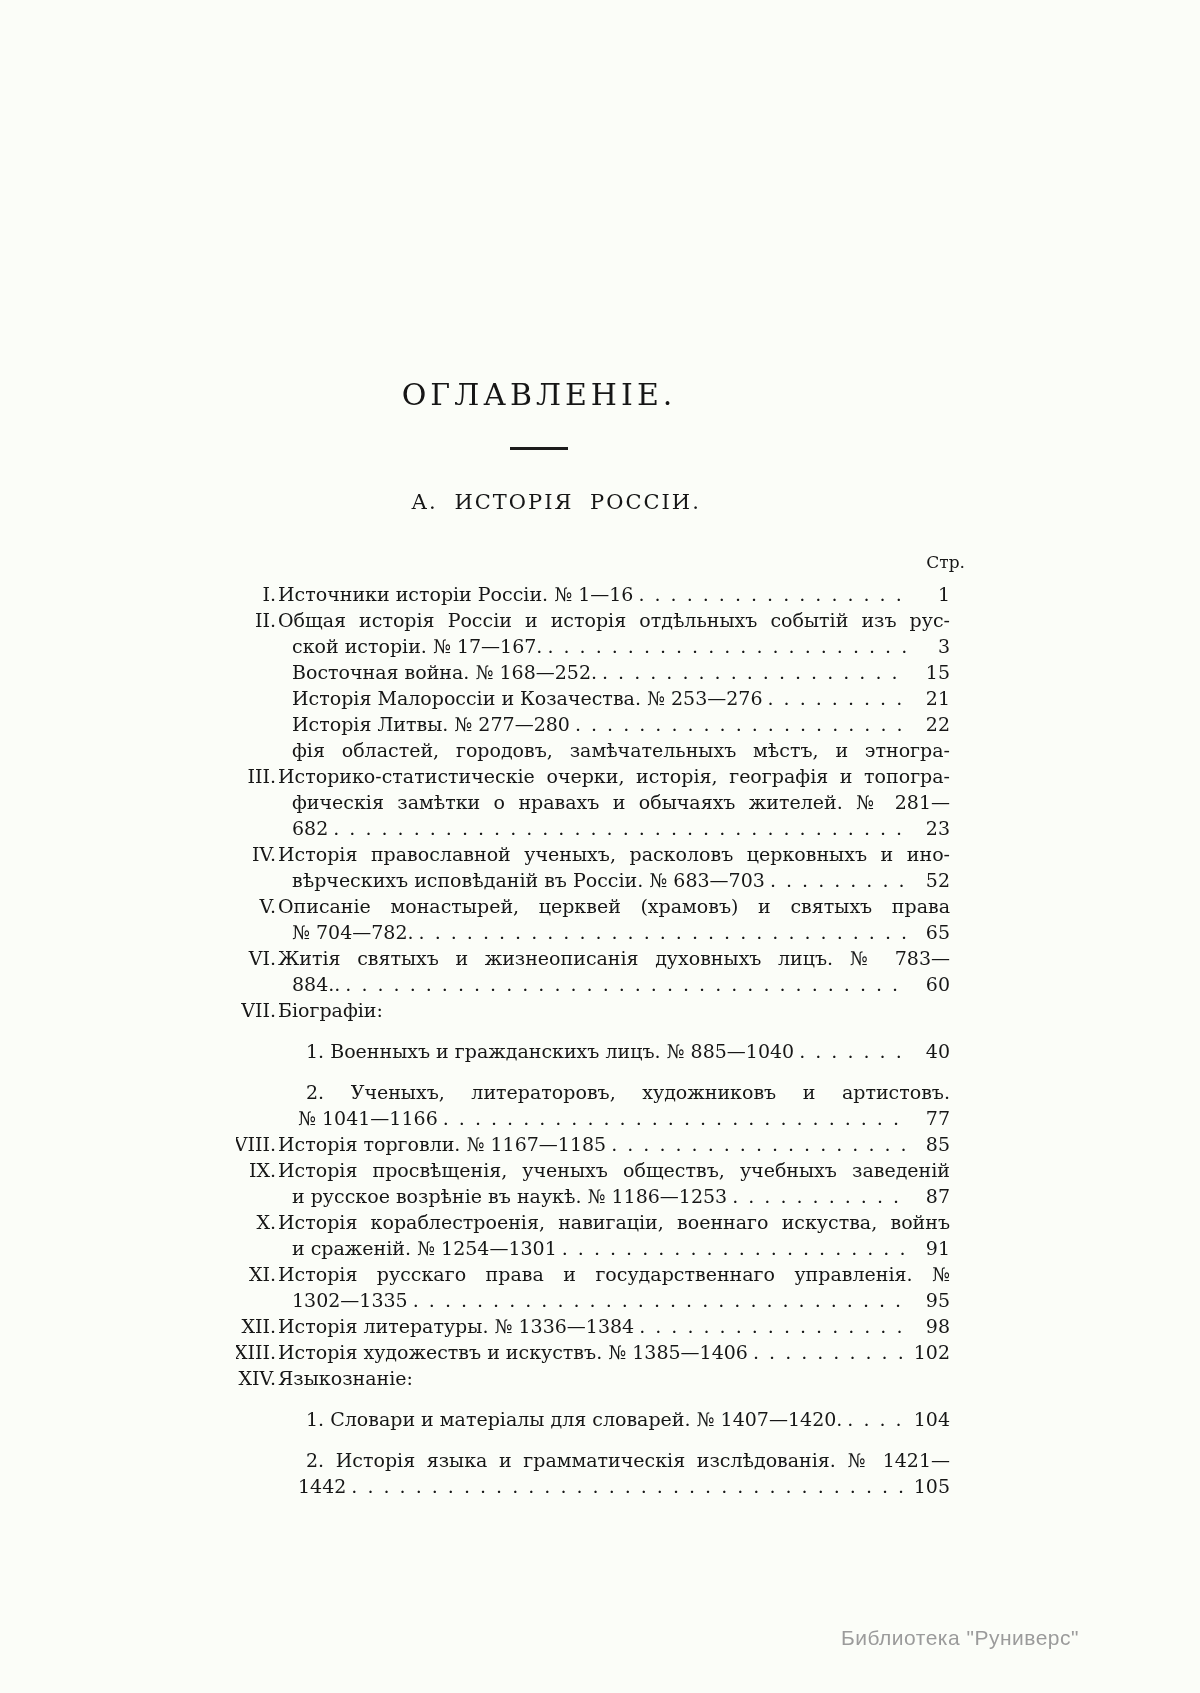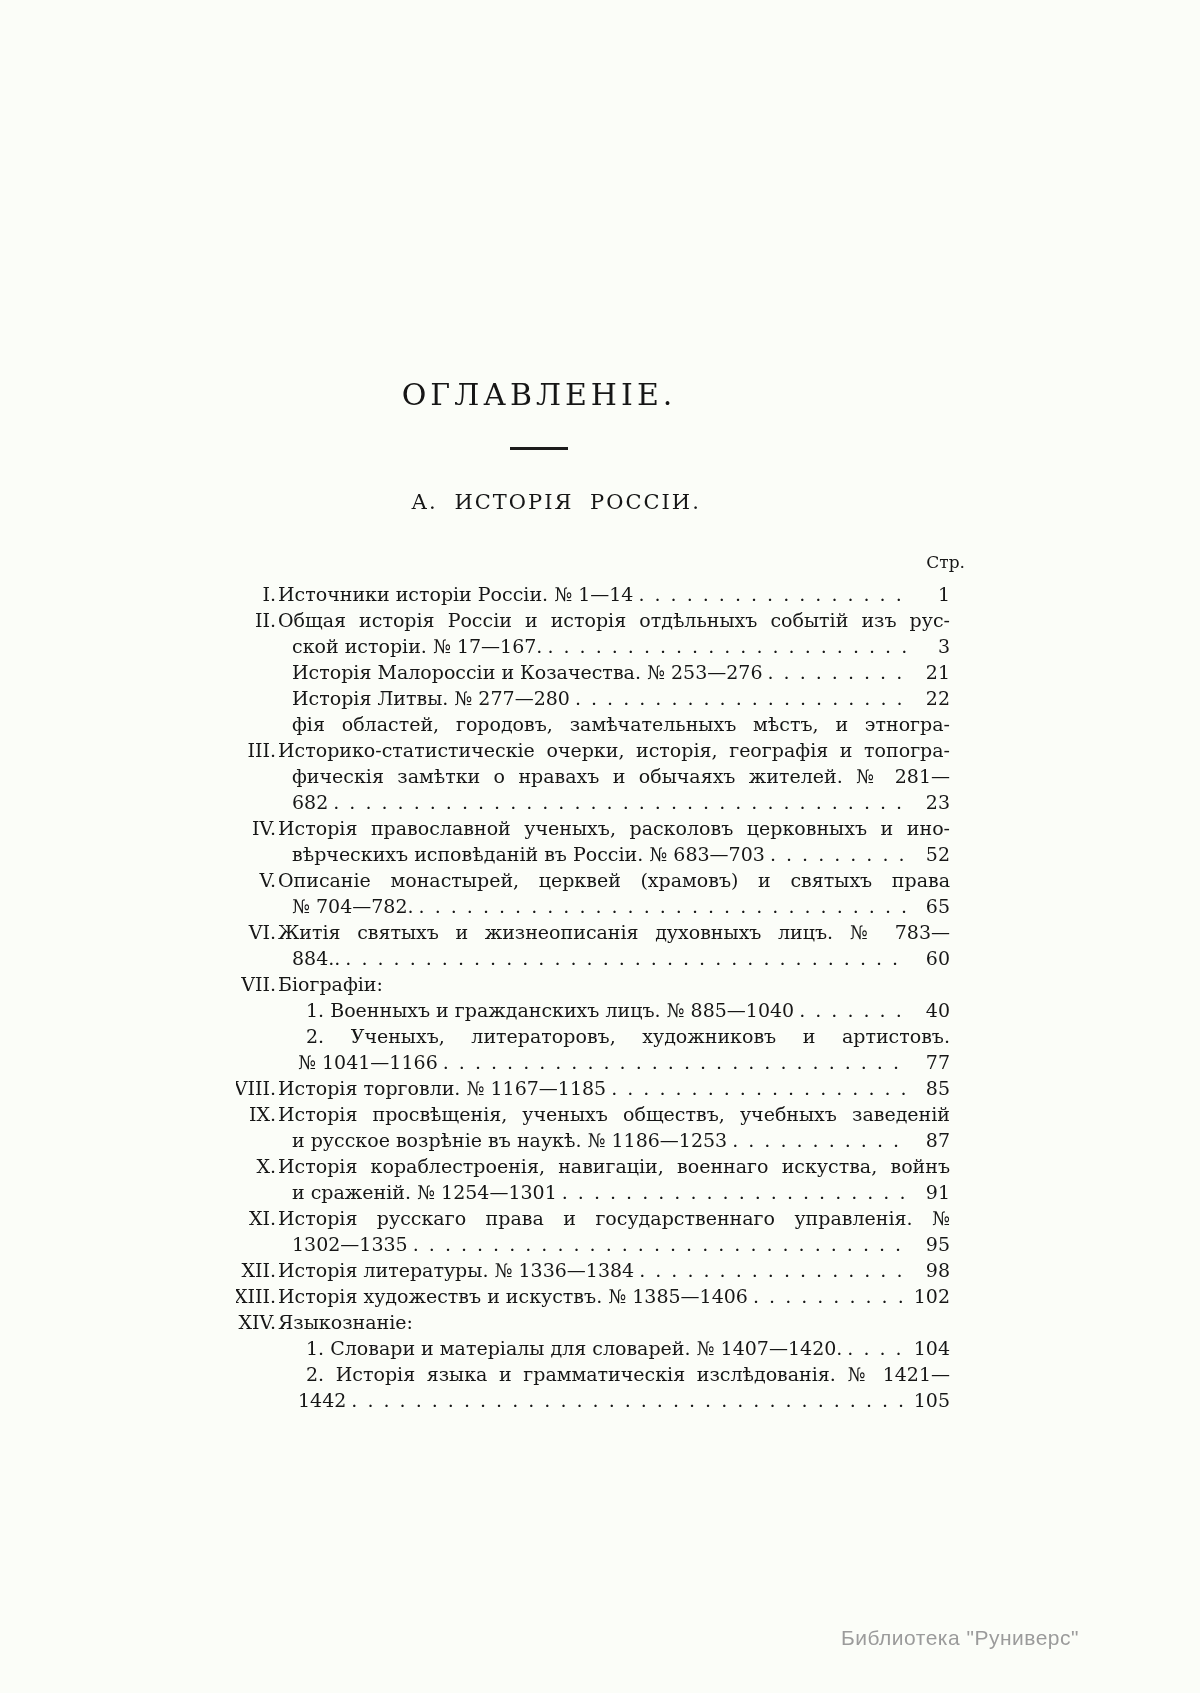--- a/index.html
+++ b/index.html
@@ -29,21 +29,21 @@
   .str{
     position:absolute;top:552px;left:0;width:957px;
     text-align:right;font-size:17px;padding-left:8px;
   }
   .toc{
     position:absolute;top:581px;left:236px;right:250px;
     font-size:19px;line-height:26px;
   }
   .row{position:relative;display:flex;align-items:baseline;padding-left:42px;overflow:hidden;}
   .row.ind1{padding-left:56px;}
-  .row.ind2{padding-left:70px;}
+  .row.ind2{padding-left:70px;margin-top:15px;}
   .row.ind3{padding-left:62px;}
   .roman{position:absolute;left:-6px;top:0;width:46px;text-align:right;padding-right:2px;}
   .txt{flex:0 1 auto;white-space:nowrap;}
   .row.just .txt{flex:1 1 auto;white-space:normal;text-align:justify;text-align-last:justify;}
   .leader{flex:1 1 0;min-width:0;overflow:hidden;white-space:nowrap;margin-left:5px;}
   .leader::before{
     content:". . . . . . . . . . . . . . . . . . . . . . . . . . . . . . . . . . . . . . . . . . . . . . . . . . . . . . . . . . . . . . . . . . . . . . . . . . . .";
     letter-spacing:2px;
   }
   .pg{flex:none;min-width:44px;text-align:right;}
@@ -58,32 +58,37 @@
 <body>
 
 <div class="sheet">
   <div class="title">ОГЛАВЛЕНІЕ.</div>
   <div class="rule"></div>
   <div class="heading">А. ИСТОРІЯ РОССІИ.</div>
   <div class="str">Стр.</div>
   <div class="toc">
       <div class="row ind0">
         <span class="roman">I.</span>
-        <span class="txt">Источники исторіи Россіи.  № 1—14</span>
+        <span class="txt">Источники исторіи Россіи.  № 1—16</span>
         <span class="leader"></span>
         <span class="pg">1</span>
       </div>
       <div class="row ind0 just">
         <span class="roman">II.</span>
         <span class="txt">Общая исторія Россіи и исторія отдѣльныхъ событій изъ рус-</span>
       </div>
       <div class="row ind1">
         <span class="txt">ской исторіи. № 17—167.</span>
         <span class="leader"></span>
         <span class="pg">3</span>
+      </div>
+      <div class="row ind1">
+        <span class="txt">Восточная война. № 168—252.</span>
+        <span class="leader"></span>
+        <span class="pg">15</span>
       </div>
       <div class="row ind1">
         <span class="txt">Исторія Малороссіи и Козачества. № 253—276</span>
         <span class="leader"></span>
         <span class="pg">21</span>
       </div>
       <div class="row ind1">
         <span class="txt">Исторія Литвы. № 277—280</span>
         <span class="leader"></span>
         <span class="pg">22</span>

